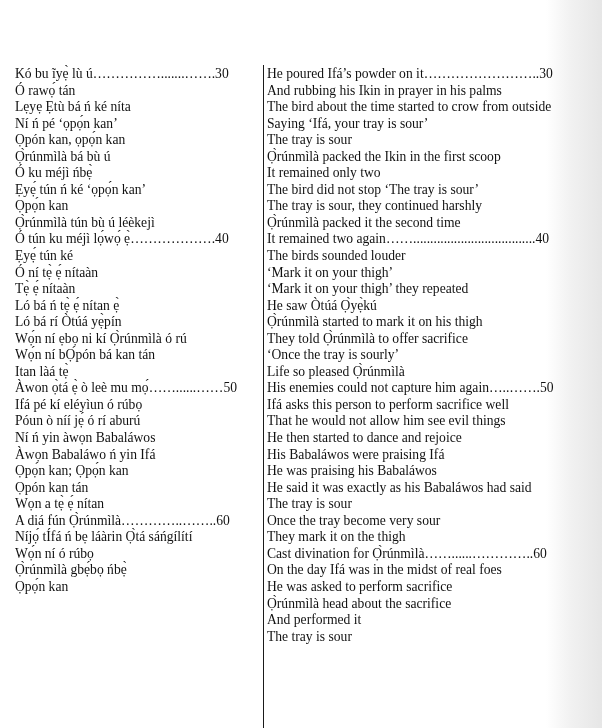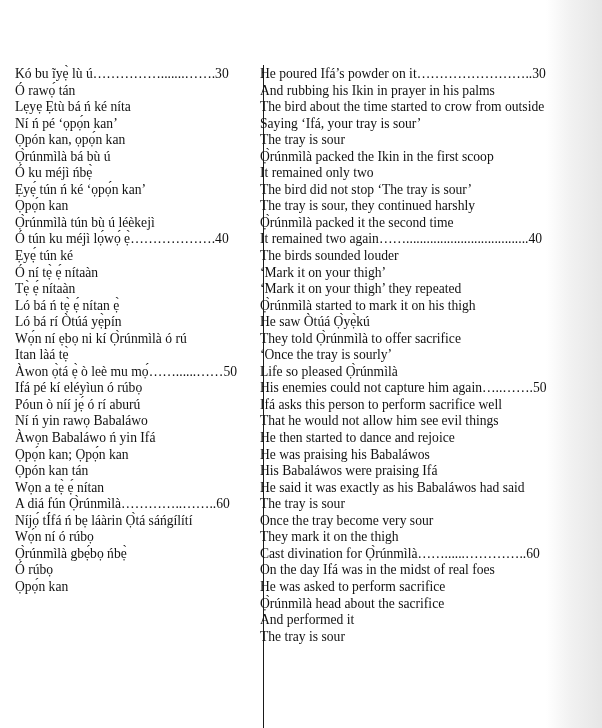--- a/index.html
+++ b/index.html
@@ -28,21 +28,21 @@
       top: 66px;
       font-size: 13.6px;
       line-height: 16.55px;
       white-space: nowrap;
     }
     .col-left {
       left: 15px;
       width: 245px;
     }
     .col-right {
-      left: 260px;
+      left: 267px;
       width: 300px;
     }
     .divider {
       position: absolute;
       left: 263px;
       top: 65px;
       width: 1.4px;
       height: 663px;
       background: #1a1a1a;
     }
@@ -67,65 +67,65 @@
     <span class="line">Ẹyẹ́ tún ń ké ‘ọpọ́n kan’</span>
     <span class="line">Ọpọ́n kan</span>
     <span class="line">Ọ̀rúnmìlà tún bù ú léèkejì</span>
     <span class="line">Ó tún ku méjì lọ́wọ́ ẹ̀……………….40</span>
     <span class="line">Ẹyẹ́ tún ké</span>
     <span class="line">Ó ní tẹ̀ ẹ́ nítaàn</span>
     <span class="line">Tẹ̀ ẹ́ nítaàn</span>
     <span class="line">Ló bá ń tẹ̀ ẹ́ nítan ẹ̀</span>
     <span class="line">Ló bá rí Òtúá yẹ̀pín</span>
     <span class="line">Wọ́n ní ẹbọ ni kí Ọ̀rúnmìlà ó rú</span>
+    <span class="line">Wọ́n ní bỌ́pón bá kan tán</span>
     <span class="line">Itan làá tẹ̀</span>
     <span class="line">Àwon ọ̀tá ẹ̀ ò leè mu mọ́……......……50</span>
     <span class="line">Ifá pé kí eléyìun ó rúbọ</span>
     <span class="line">Póun ò níí jẹ́ ó rí aburú</span>
-    <span class="line">Ní ń yin rawọ Babaláwo</span>
+    <span class="line">Ní ń yin àwọn Babaláwos</span>
     <span class="line">Àwọn Babaláwo ń yin Ifá</span>
     <span class="line">Ọpọ́n kan; Ọpọ́n kan</span>
     <span class="line">Ọpón kan tán</span>
     <span class="line">Wọn a tẹ̀ ẹ́ nítan</span>
     <span class="line">A diá fún Ọ̀rúnmìlà…………..……..60</span>
     <span class="line">Níjọ́ tÍfá ń bẹ láàrin Ọ̀tá sáńgílítí</span>
     <span class="line">Wọ́n ní ó rúbọ</span>
     <span class="line">Ọ̀rúnmìlà gbẹ́bọ ńbẹ̀</span>
-    <span class="line">Ó rúbọ</span>
     <span class="line">Ọpọ́n kan</span>
   </div>
 
 <div class="divider"></div>
 
 <div class="col col-right" id="right-col">
     <span class="line">He poured Ifá’s powder on it……………………..30</span>
     <span class="line">And rubbing his Ikin in prayer in his palms</span>
     <span class="line">The bird about the time started to crow from outside</span>
     <span class="line">Saying ‘Ifá, your tray is sour’</span>
     <span class="line">The tray is sour</span>
     <span class="line">Ọ̀rúnmìlà packed the Ikin in the first scoop</span>
     <span class="line">It remained only two</span>
     <span class="line">The bird did not stop ‘The tray is sour’</span>
     <span class="line">The tray is sour, they continued harshly</span>
     <span class="line">Ọ̀rúnmìlà packed it the second time</span>
     <span class="line">It remained two again……....................................40</span>
     <span class="line">The birds sounded louder</span>
     <span class="line">‘Mark it on your thigh’</span>
     <span class="line">‘Mark it on your thigh’ they repeated</span>
+    <span class="line">He saw Òtúá Ọ̀yẹ̀kú</span>
     <span class="line">Ọ̀rúnmìlà started to mark it on his thigh</span>
-    <span class="line">He saw Òtúá Ọ̀yẹ̀kú</span>
     <span class="line">They told Ọ̀rúnmìlà to offer sacrifice</span>
     <span class="line">‘Once the tray is sourly’</span>
     <span class="line">Life so pleased Ọ̀rúnmìlà</span>
     <span class="line">His enemies could not capture him again…..…….50</span>
     <span class="line">Ifá asks this person to perform sacrifice well</span>
     <span class="line">That he would not allow him see evil things</span>
     <span class="line">He then started to dance and rejoice</span>
+    <span class="line">His Babaláwos were praising Ifá</span>
     <span class="line">He was praising his Babaláwos</span>
-    <span class="line">His Babaláwos were praising Ifá</span>
     <span class="line">He said it was exactly as his Babaláwos had said</span>
     <span class="line">The tray is sour</span>
     <span class="line">Once the tray become very sour</span>
     <span class="line">They mark it on the thigh</span>
     <span class="line">Cast divination for Ọ̀rúnmìlà……......…………..60</span>
     <span class="line">On the day Ifá was in the midst of real foes</span>
     <span class="line">He was asked to perform sacrifice</span>
     <span class="line">Ọ̀rúnmìlà head about the sacrifice</span>
     <span class="line">And performed it</span>
     <span class="line">The tray is sour</span>

